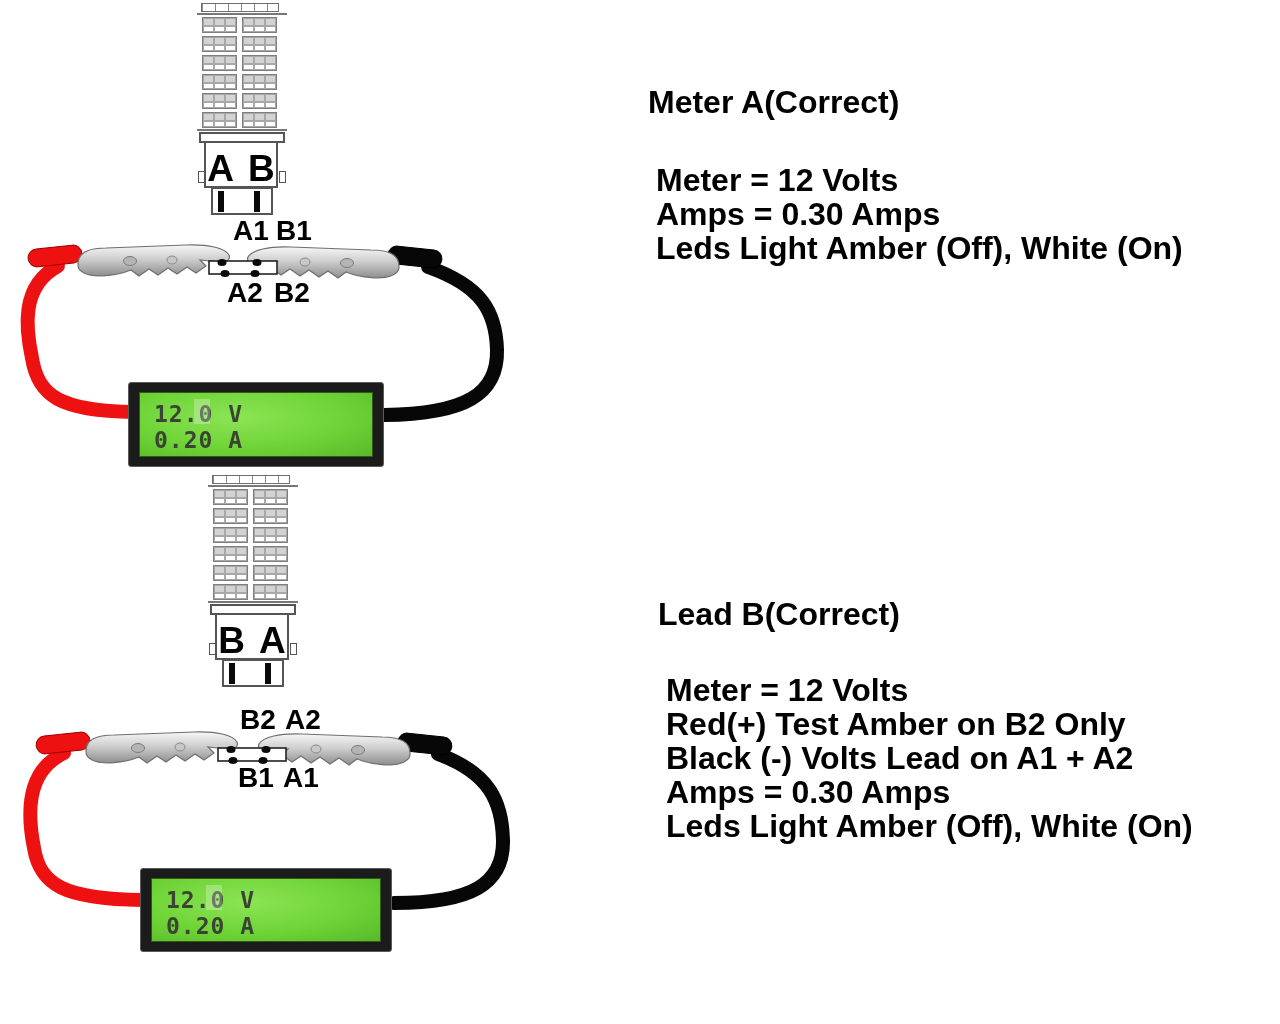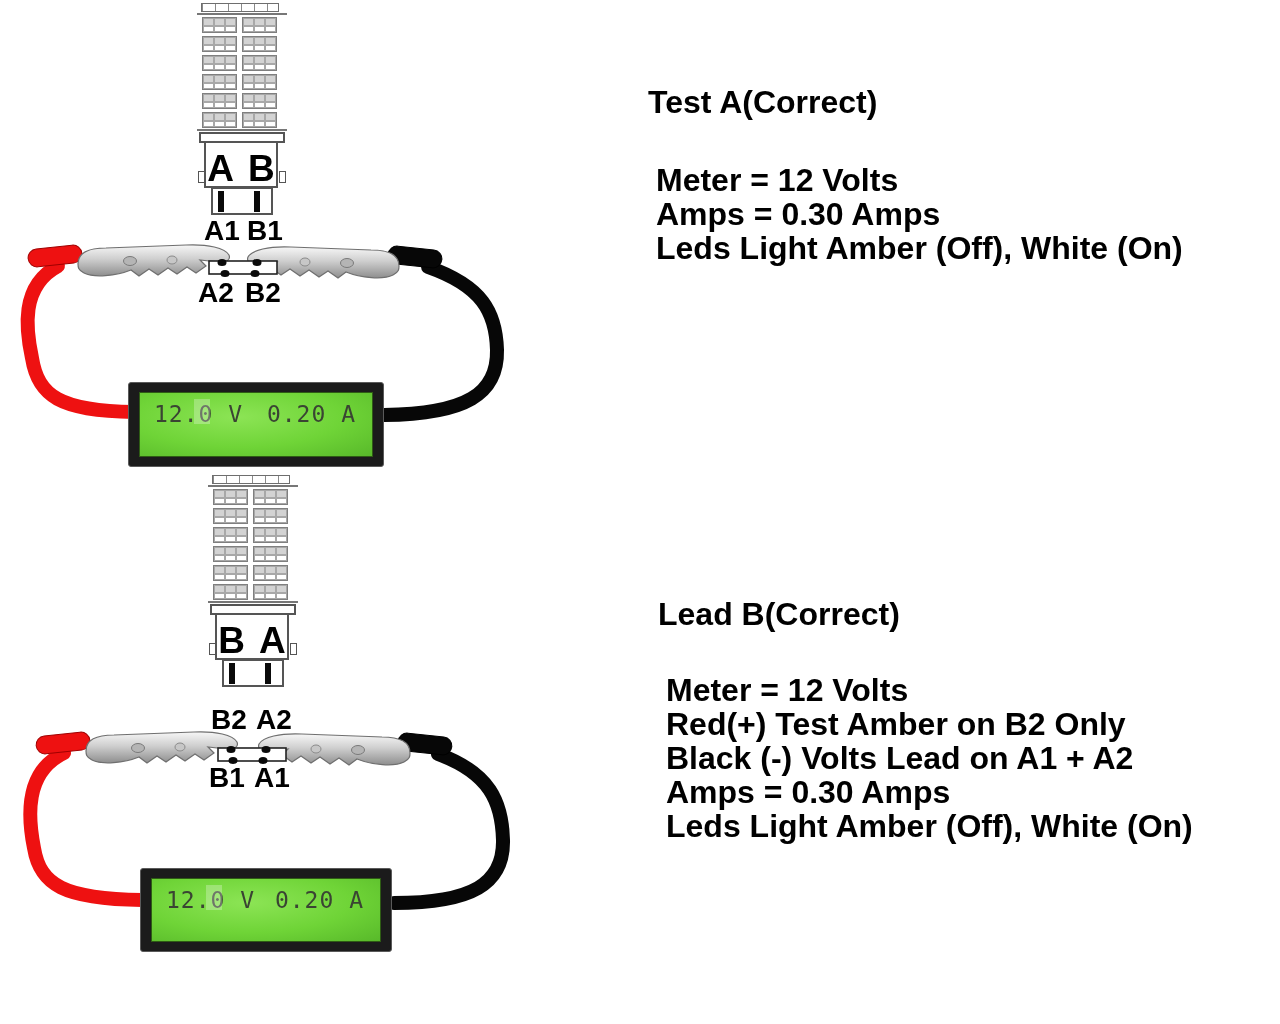--- a/index.html
+++ b/index.html
@@ -31,28 +31,28 @@
   .flange{position:absolute;left:5px;top:132px;width:86px;height:11px;background:#fff;border:2px solid #555;}
   .tab{position:absolute;top:171px;width:7px;height:12px;background:#fff;border:1px solid #555;}
   .tab.lt{left:4px;} .tab.rt{left:85px;}
   .conn-body{position:absolute;left:10px;top:141px;width:74px;height:47px;background:#fff;border:2px solid #555;
              display:flex;justify-content:center;align-items:flex-end;gap:14px;
              font-weight:bold;font-size:37px;line-height:0.92;}
   .pin-box{position:absolute;left:17px;top:187px;width:62px;height:28px;background:#fff;border:2px solid #555;}
   .pin{position:absolute;top:2px;width:6px;height:21px;background:#0a0a0a;}
   .pin.p1{left:5px;} .pin.p2{left:41px;}
   
-  .pin-label{position:absolute;width:44px;text-align:center;font-weight:bold;font-size:28px;line-height:30px;z-index:4;}
+  .pin-label{position:absolute;width:44px;text-align:center;font-weight:bold;font-size:28px;line-height:30px;z-index:4;margin-left:29px;}
   
   .meter{position:absolute;background:var(--meter-frame);border:1px solid #5a5a5a;border-radius:3px;z-index:3;}
   .lcd{position:absolute;left:10px;right:10px;top:9px;bottom:9px;border:1px solid #2e5c14;
        background:radial-gradient(ellipse at 42% 38%, var(--lcd-green-light) 0%, #6fd437 55%, var(--lcd-green-dark) 100%);
        display:flex;justify-content:space-between;padding:8px 16px 17px 14px;
-       font-family:"DejaVu Sans Mono",monospace;font-weight:normal;font-size:23px;
-       color:var(--lcd-text);letter-spacing:1px;}
+       font-family:"DejaVu Sans Mono",monospace;font-weight:bold;font-size:23px;
+       color:var(--lcd-text);letter-spacing:1px;flex-direction:column;}
   .lcd-cursor{position:absolute;left:54px;top:6px;width:16px;height:25px;background:rgba(255,255,255,.27);}
   
   .tblock{position:absolute;font-weight:bold;z-index:4;}
   .tblock .heading{font-size:32px;line-height:36px;}
   .tblock .heading .qual{}
   .tblock .lines{padding-left:8px;}
   .tblock .line{font-size:32px;line-height:34px;white-space:nowrap;}
   #text-a .lines{margin-top:43px;}
   #text-b .lines{margin-top:41px;}
 </style>
@@ -361,21 +361,21 @@
   <div class="meter" style="left:140px;top:868px;width:250px;height:82px;">
     <div class="lcd">
       <div class="lcd-cursor"></div>
       <span>12.0 V</span>
       <span>0.20 A</span>
     </div>
   </div>
 
   <div id="text-a" class="tblock" style="left:648px;top:84px;">
     <div class="heading">
-      <span>Test A</span><span class="qual">(Correct)</span>
+      <span>Meter A</span><span class="qual">(Correct)</span>
     </div>
     <div class="lines">
       <div class="line">Meter = 12 Volts</div>
       <div class="line">Amps = 0.30 Amps</div>
       <div class="line">Leds Light Amber (Off), White (On)</div>
     </div>
   </div>
 
   <div id="text-b" class="tblock" style="left:658px;top:596px;">
     <div class="heading">

